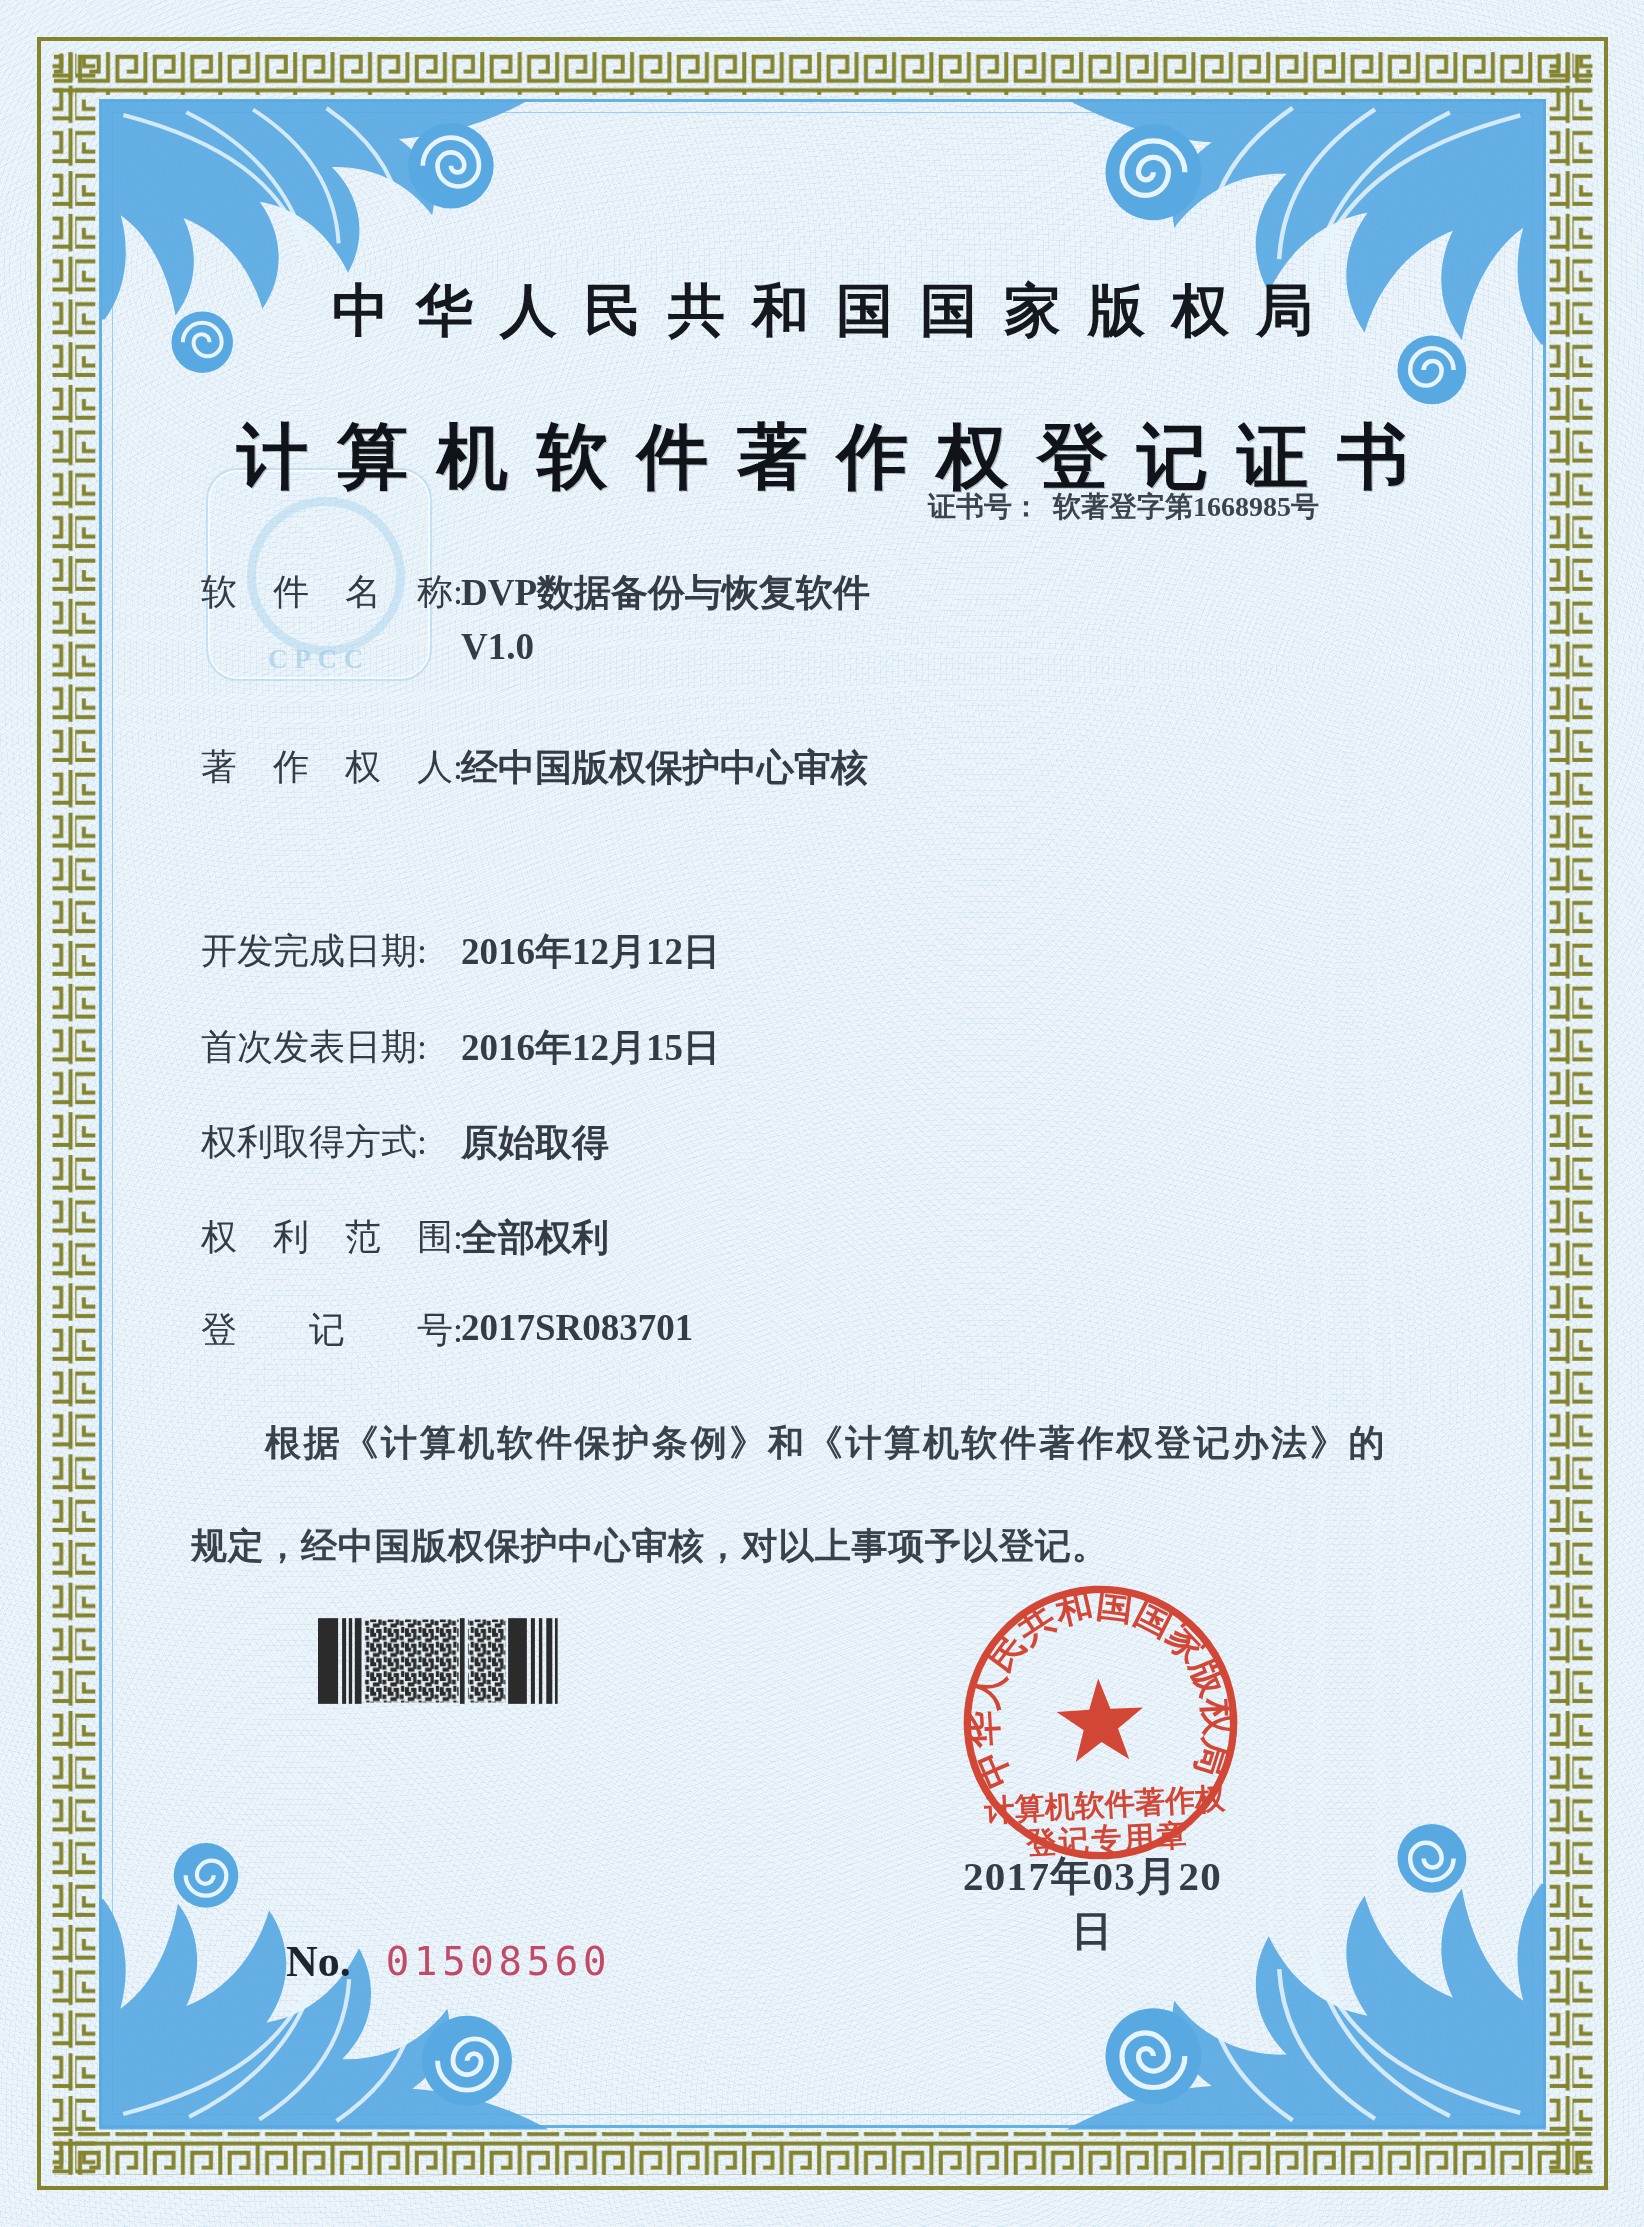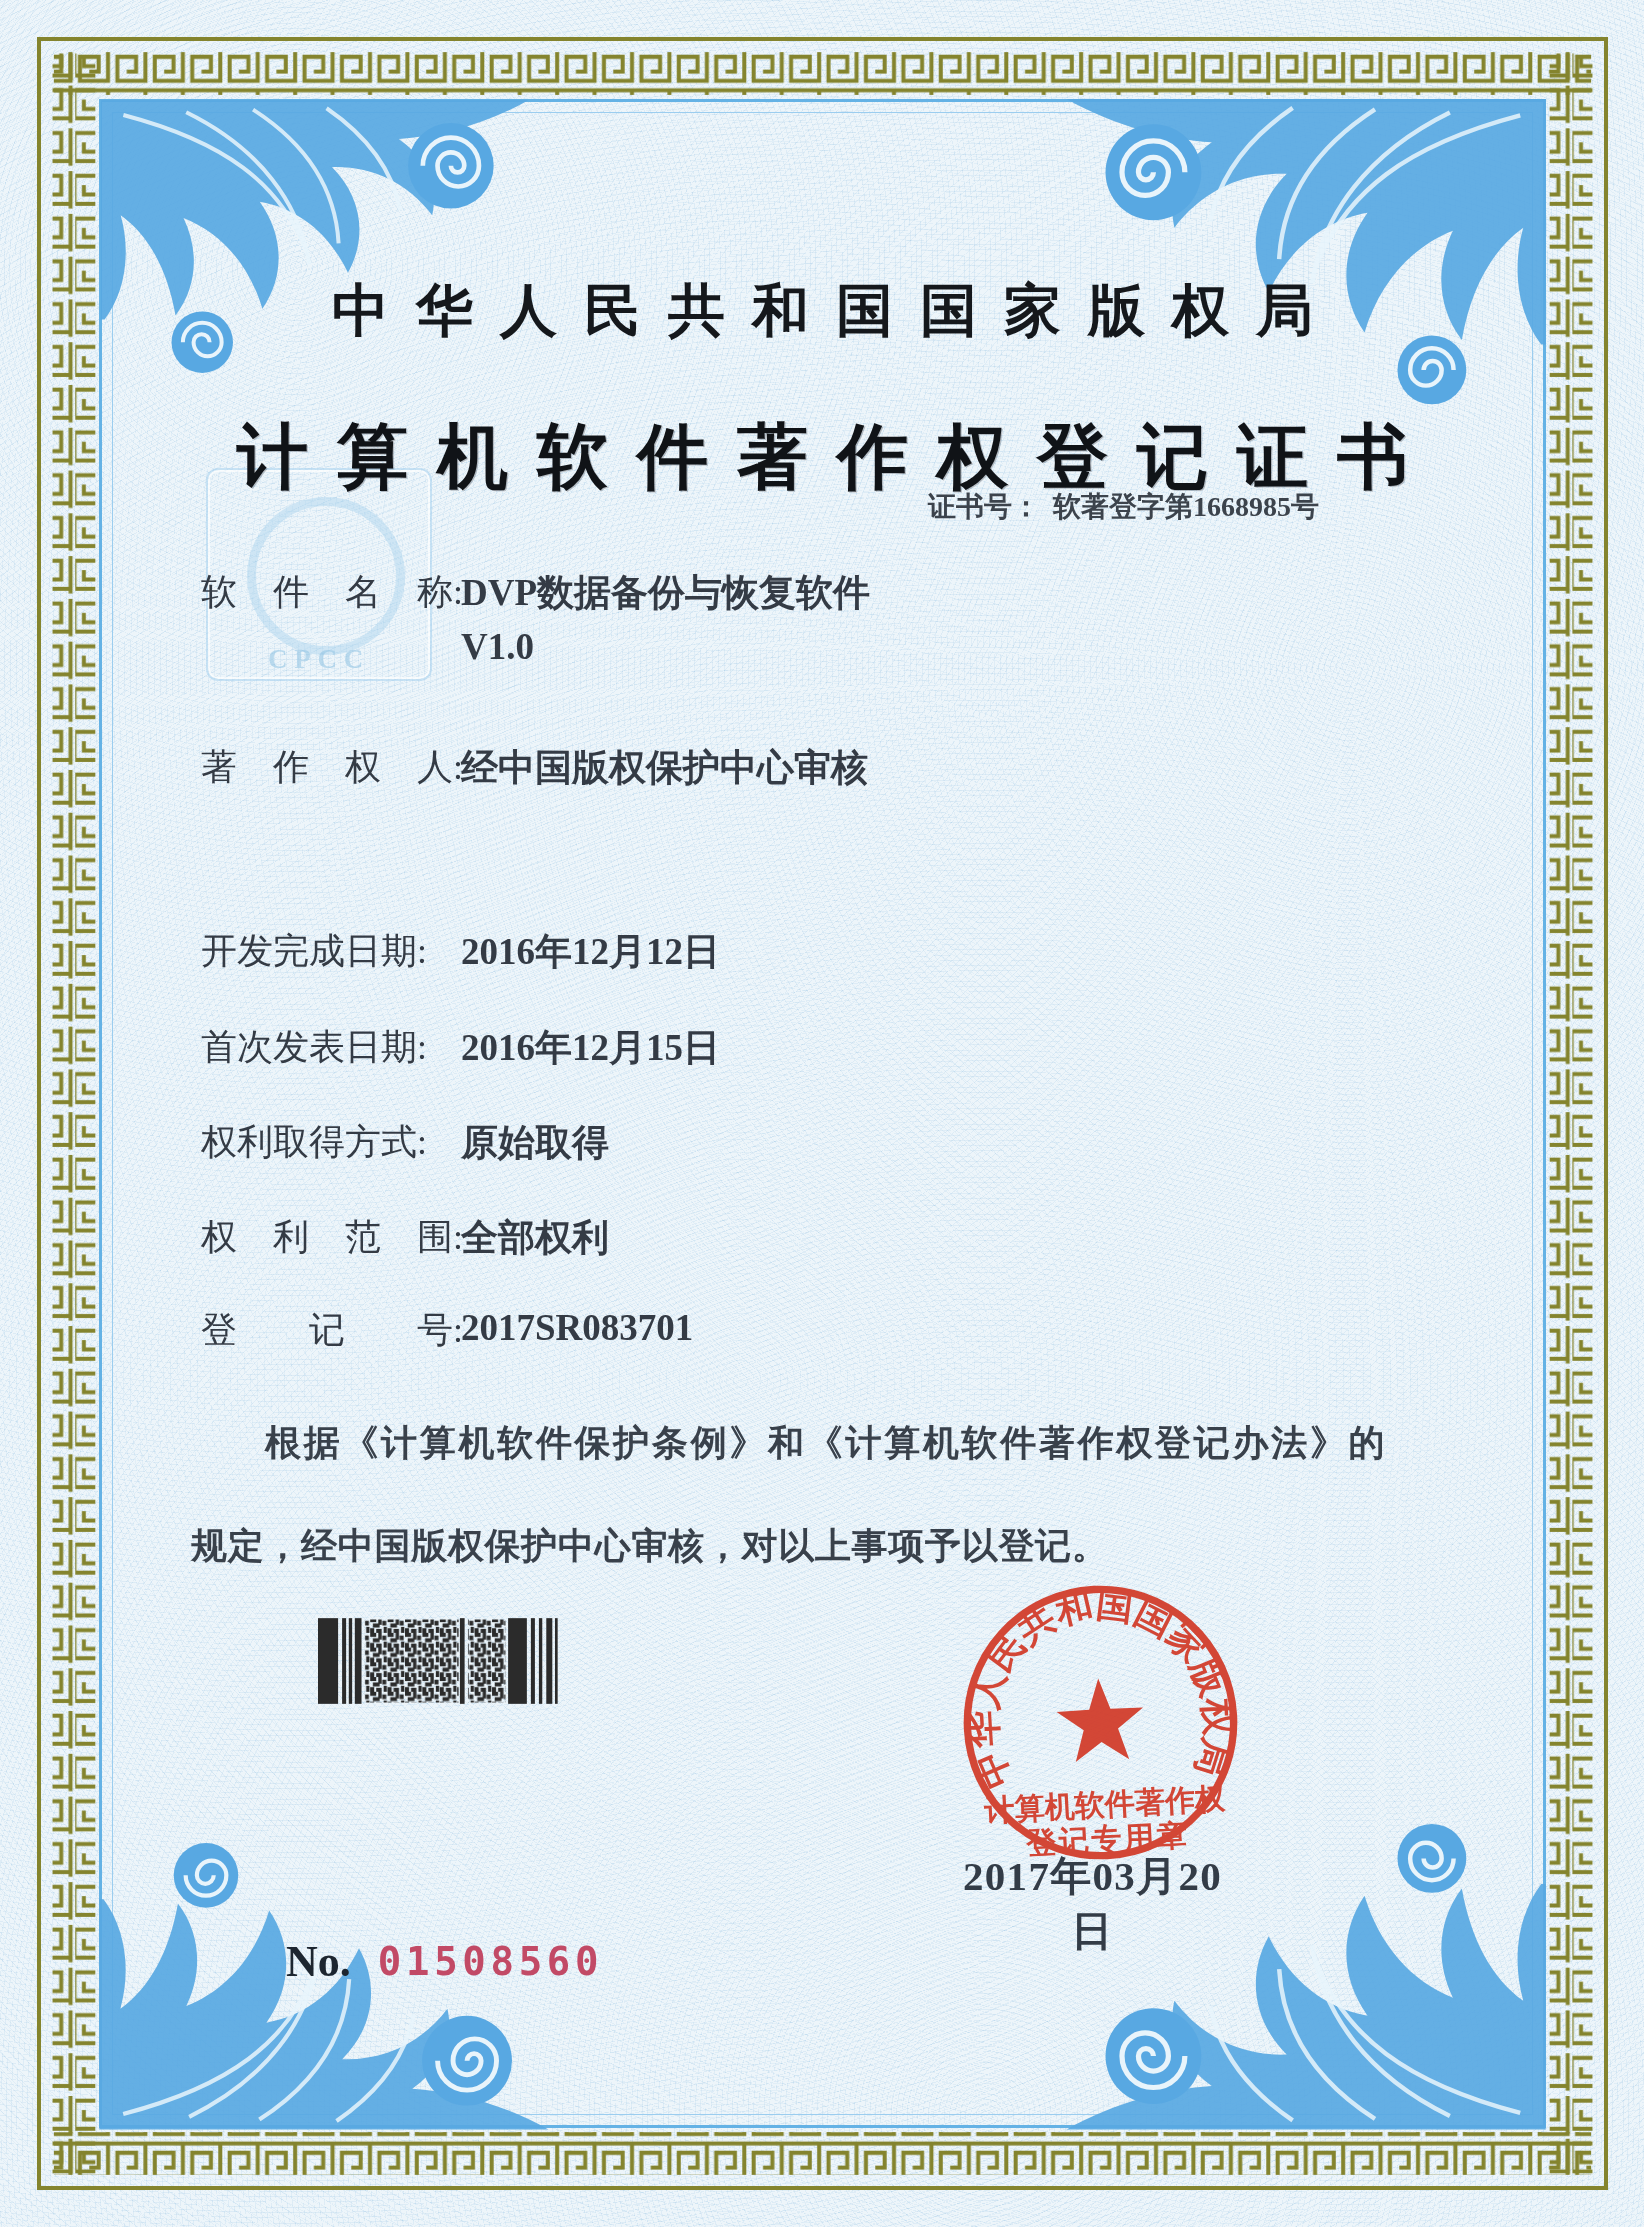--- a/index.html
+++ b/index.html
@@ -29,33 +29,33 @@
     font-size:71px;font-weight:900;letter-spacing:29px;padding-left:29px;box-sizing:border-box;color:#101317;
     text-shadow:1.3px 1.3px 0 rgba(20,25,35,.25);margin-top:44px;}
   .certno{position:absolute;right:326px;top:488px;font-size:28px;font-weight:700;color:#3c434c;}
   .certno .v{margin-left:13px;}
   .row{position:absolute;left:0;width:100%;height:0;}
   .lbl{position:absolute;left:201px;top:0;font-size:36px;font-weight:400;white-space:nowrap;}
   .val{position:absolute;left:461px;top:0;font-size:37px;font-weight:700;white-space:nowrap;}
   .statement-line{position:absolute;font-size:36px;font-weight:600;color:#39414b;white-space:nowrap;}
   .st1{left:265px;top:1419px;letter-spacing:2.7px;}
   .st2{left:191px;top:1522px;letter-spacing:0.7px;}
-  .watermark{position:absolute;left:206px;top:468px;width:222px;height:209px;border-radius:12px;
+  .watermark{position:absolute;left:206px;top:468px;width:222px;height:209px;border-radius:32px;
     border:2.7px solid rgba(168,210,238,.55);box-shadow:inset 0 0 0 2px rgba(255,255,255,.65);}
   .watermark .ring{position:absolute;left:39px;top:27px;width:140px;height:140px;border-radius:50%;
     border:9.4px solid rgba(168,210,238,.45);}
   .watermark .wm-label{position:absolute;left:0;bottom:4px;width:100%;text-align:center;
     font-size:27px;letter-spacing:6.7px;color:rgba(150,198,228,.6);font-weight:700;}
   .barcode{position:absolute;left:318px;top:1618px;}
   .seal{position:absolute;left:960px;top:1582px;}
   .seal-date{position:absolute;left:949px;top:1849px;width:287px;text-align:center;
     font-size:41px;font-weight:700;color:#333c47;letter-spacing:1.3px;z-index:5;}
   .serial{position:absolute;left:286px;top:1936px;font-size:44px;color:#1d2630;font-weight:600;}
-  .serial .num{font-family:"DejaVu Sans Mono",monospace;font-size:39px;font-weight:700;
-    color:#c24a66;letter-spacing:4.7px;margin-left:27px;vertical-align:1.3px;}
+  .serial .num{font-family:"DejaVu Sans Mono",monospace;font-size:39px;font-weight:400;
+    color:#c24a66;letter-spacing:4.7px;margin-left:35px;vertical-align:1.3px;}
 </style>
 </head>
 <body>
 
 <div class="page">
 
   <svg class="deco" width="1645" height="2227" aria-hidden="true" viewBox="0 0 2460 3332">
     <defs>
       <pattern id="mh" width="56" height="64" patternUnits="userSpaceOnUse">
         <path d="M0,7 H56 M49,7 V57 H7 V21 H35 V43 H21" fill="none" stroke="#84842e" stroke-width="6"></path>

